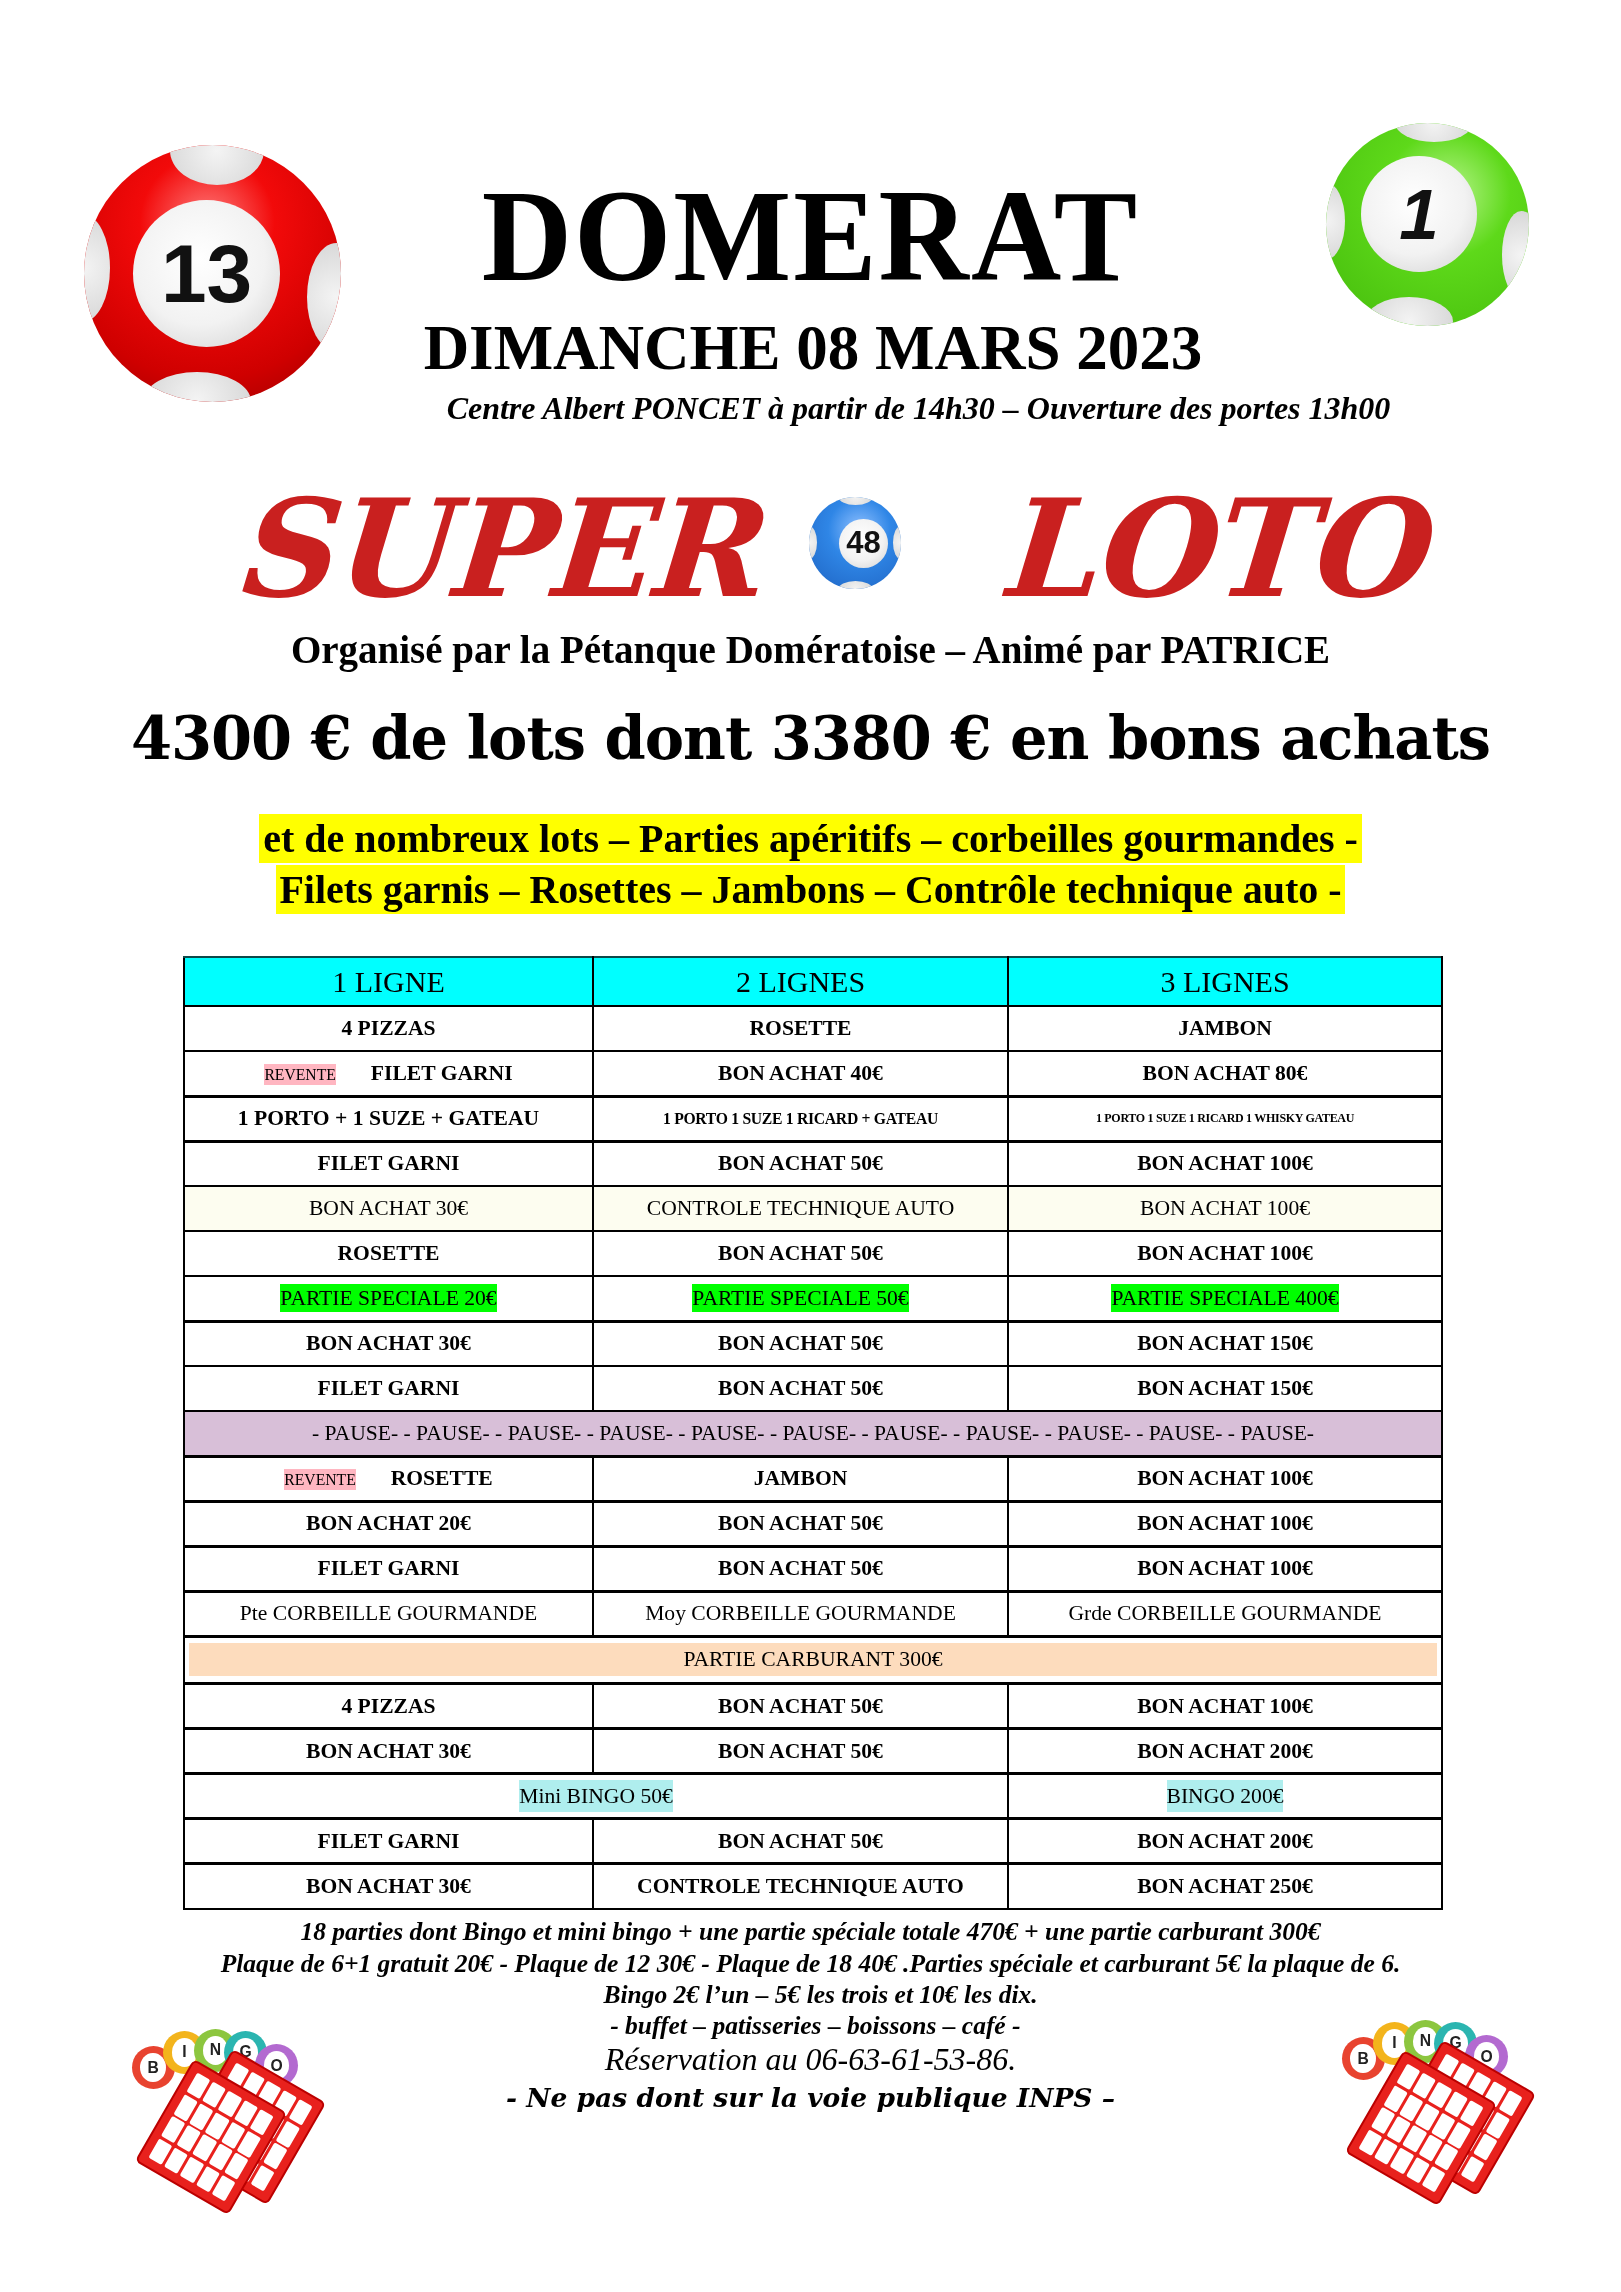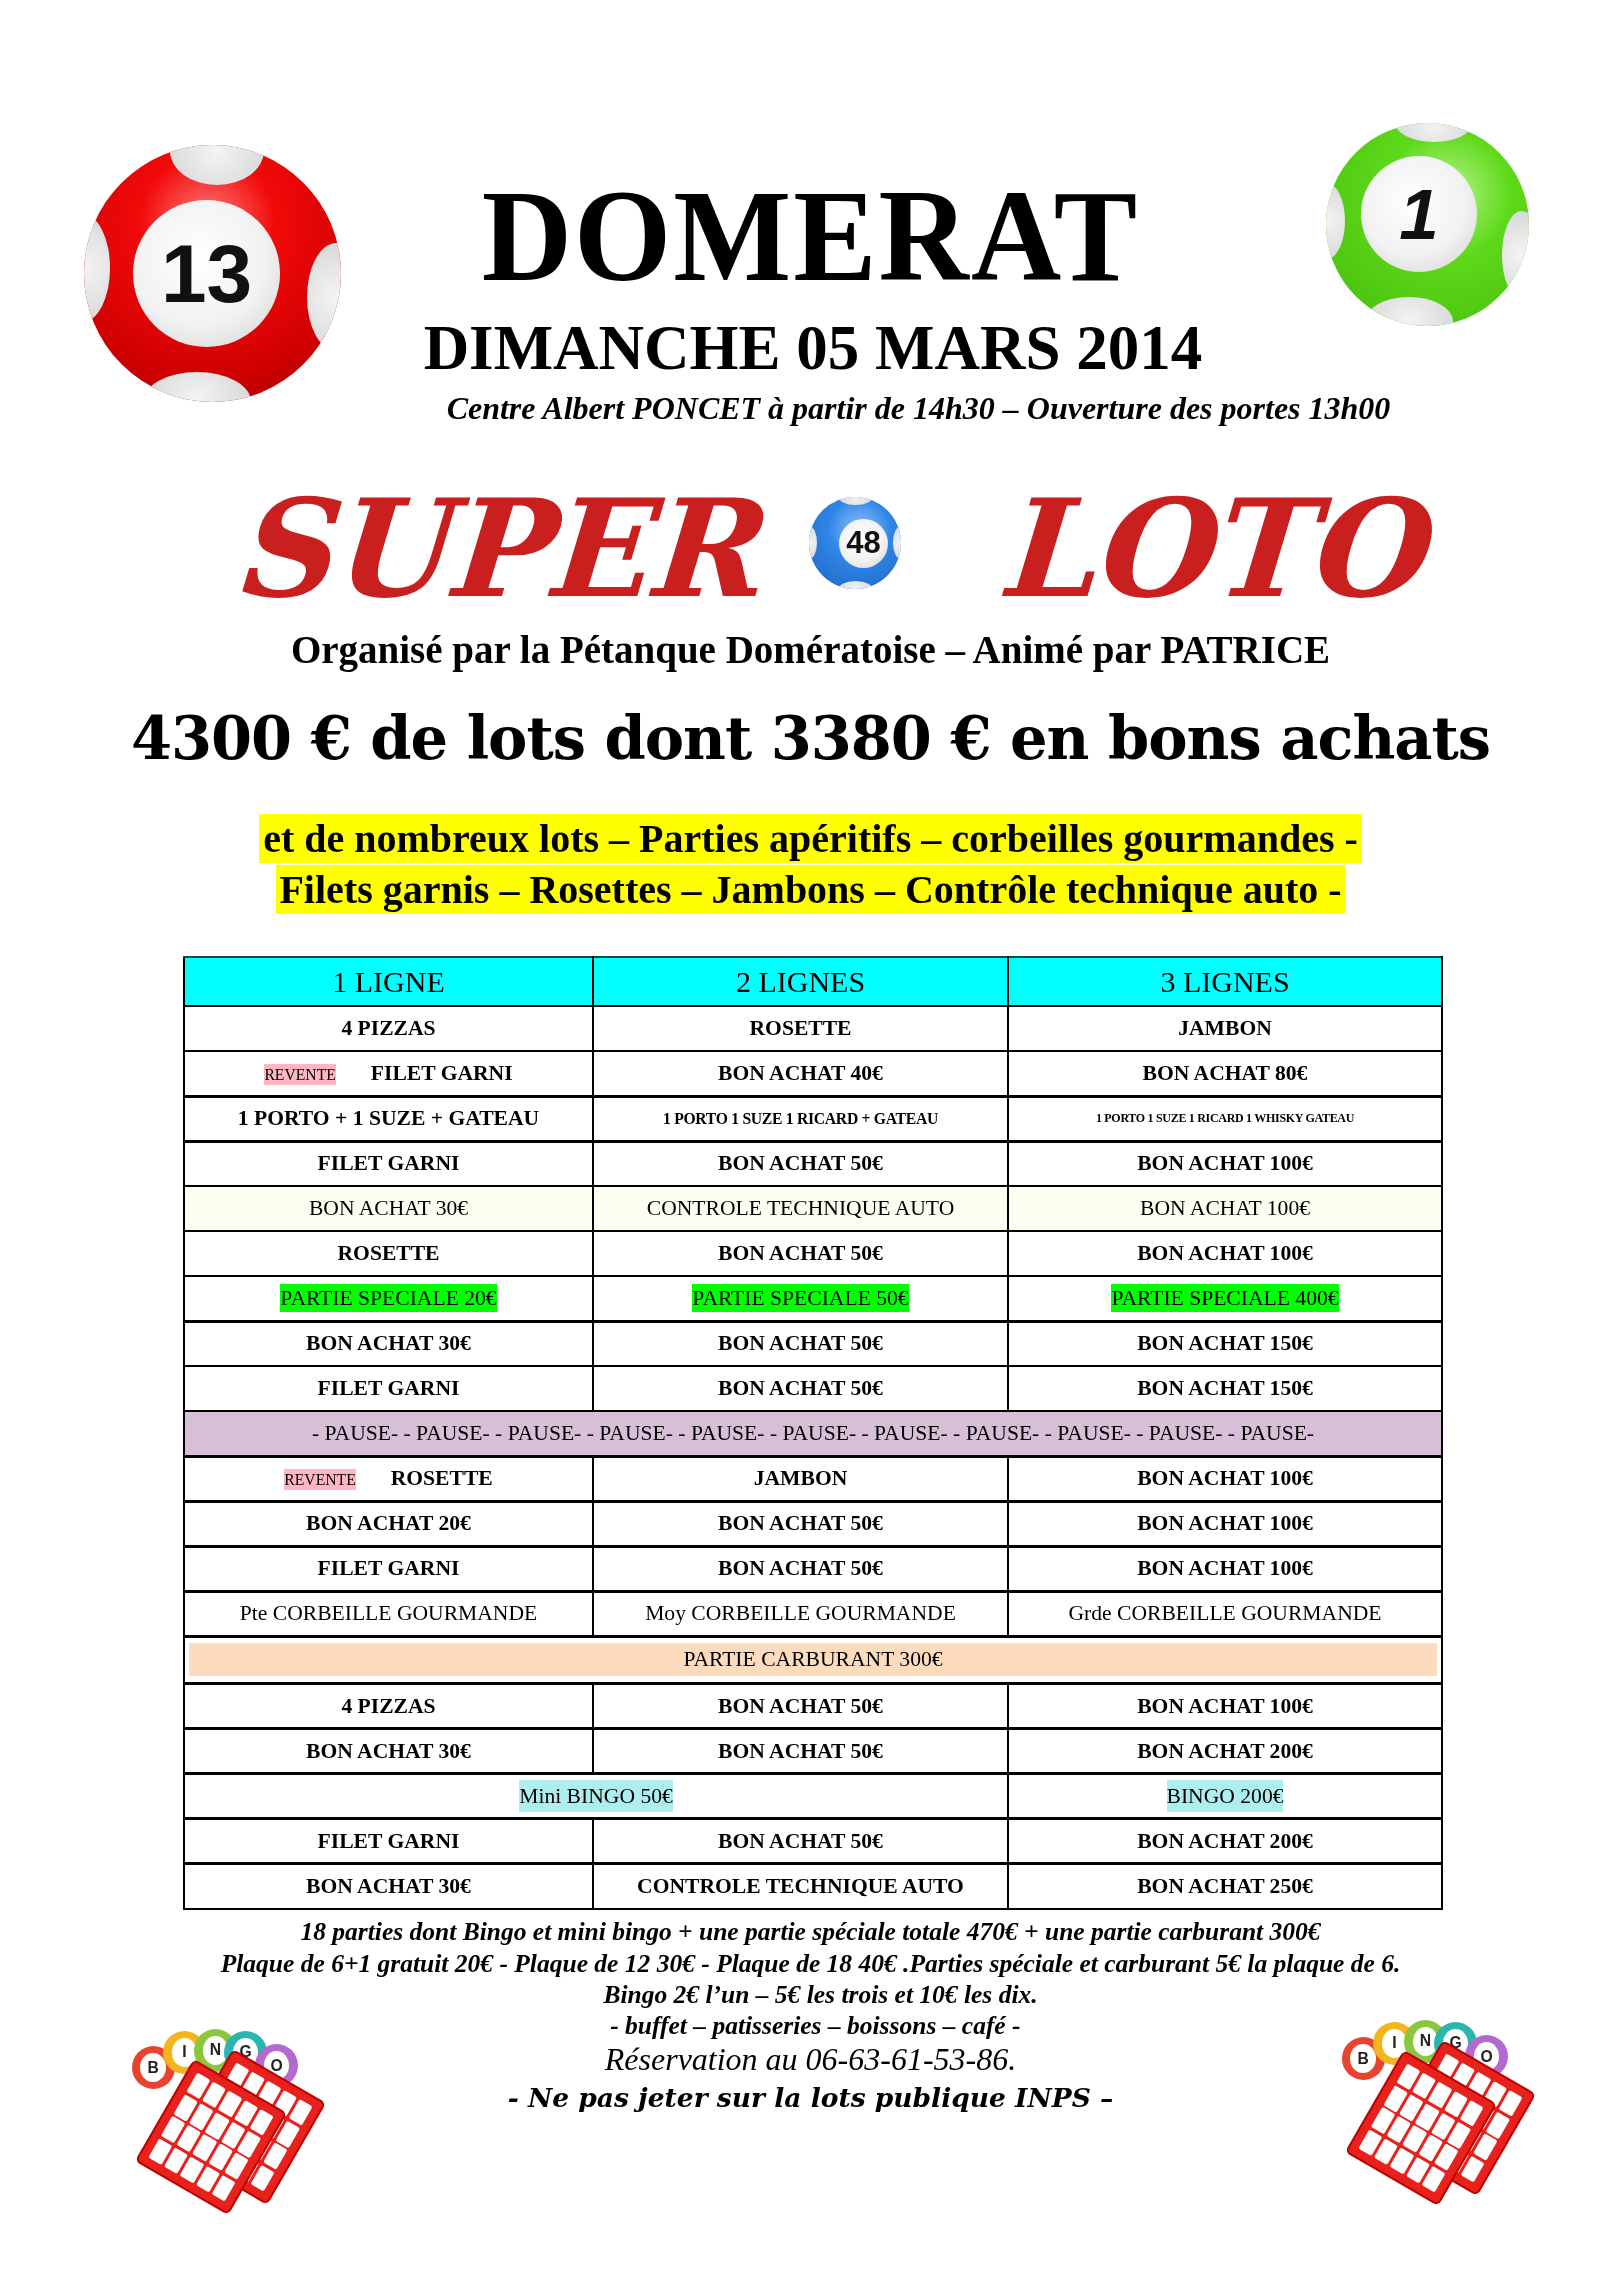--- a/index.html
+++ b/index.html
@@ -76,21 +76,21 @@
 
 <div class="ball green-ball">
   <div class="side" style="left:69px;top:-19.6px;width:78px;height:39px;"></div>
   <div class="side" style="left:-19.6px;top:59px;width:39px;height:78px;"></div>
   <div class="side" style="left:176px;top:88px;width:39px;height:88px;"></div>
   <div class="side" style="left:39px;top:174px;width:88px;height:49px;"></div>
   <div class="face" style="left:35px;top:33px;width:116px;height:116px;font-size:71px;font-style:italic;">1</div>
 </div>
 
 <div class="abs title-domerat">DOMERAT</div>
-<div class="abs title-date">DIMANCHE 05 MARS 2014</div>
+<div class="abs title-date">DIMANCHE 08 MARS 2023</div>
 <div class="abs subtitle-place">Centre Albert PONCET à partir de 14h30 – Ouverture des portes 13h00</div>
 
 <div class="abs super">SUPER</div>
 <div class="ball blue-ball">
   <div class="side" style="left:29px;top:-9.8px;width:35px;height:17.6px;"></div>
   <div class="side" style="left:-7.8px;top:29px;width:15.7px;height:33px;"></div>
   <div class="side" style="left:84px;top:29px;width:15.7px;height:33px;"></div>
   <div class="side" style="left:29px;top:84px;width:35px;height:17.6px;"></div>
   <div class="face" style="left:30px;top:21.6px;width:49px;height:49px;font-size:31px;">48</div>
 </div>
@@ -214,21 +214,21 @@
       <td>BON ACHAT 250€</td>
     </tr>
   </tbody>
 </table>
 
 <div class="abs footer f1">18 parties dont Bingo et mini bingo + une partie spéciale totale 470€ + une partie carburant 300€</div>
 <div class="abs footer f2">Plaque  de 6+1 gratuit 20€ - Plaque de 12 30€  - Plaque de 18 40€ .Parties spéciale et carburant 5€ la plaque de 6.</div>
 <div class="abs footer f3">Bingo 2€ l’un – 5€ les trois et 10€ les dix.</div>
 <div class="abs footer f4">- buffet – patisseries – boissons – café -</div>
 <div class="abs footer f5">Réservation au  06-63-61-53-86.</div>
-<div class="abs footer f6">- Ne pas jeter sur la lots publique INPS –</div>
+<div class="abs footer f6">- Ne pas dont sur la voie publique INPS –</div>
 
 <div class="bingo bingo-left">
   <div class="bball" style="left:13.7px;top:37px;background:#e8432f;">
       <span>B</span>
     </div>
   <div class="bball" style="left:45px;top:21.6px;background:#f3b41c;">
       <span>I</span>
     </div>
   <div class="bball" style="left:76px;top:19.6px;background:#8cc63f;">
       <span>N</span>

